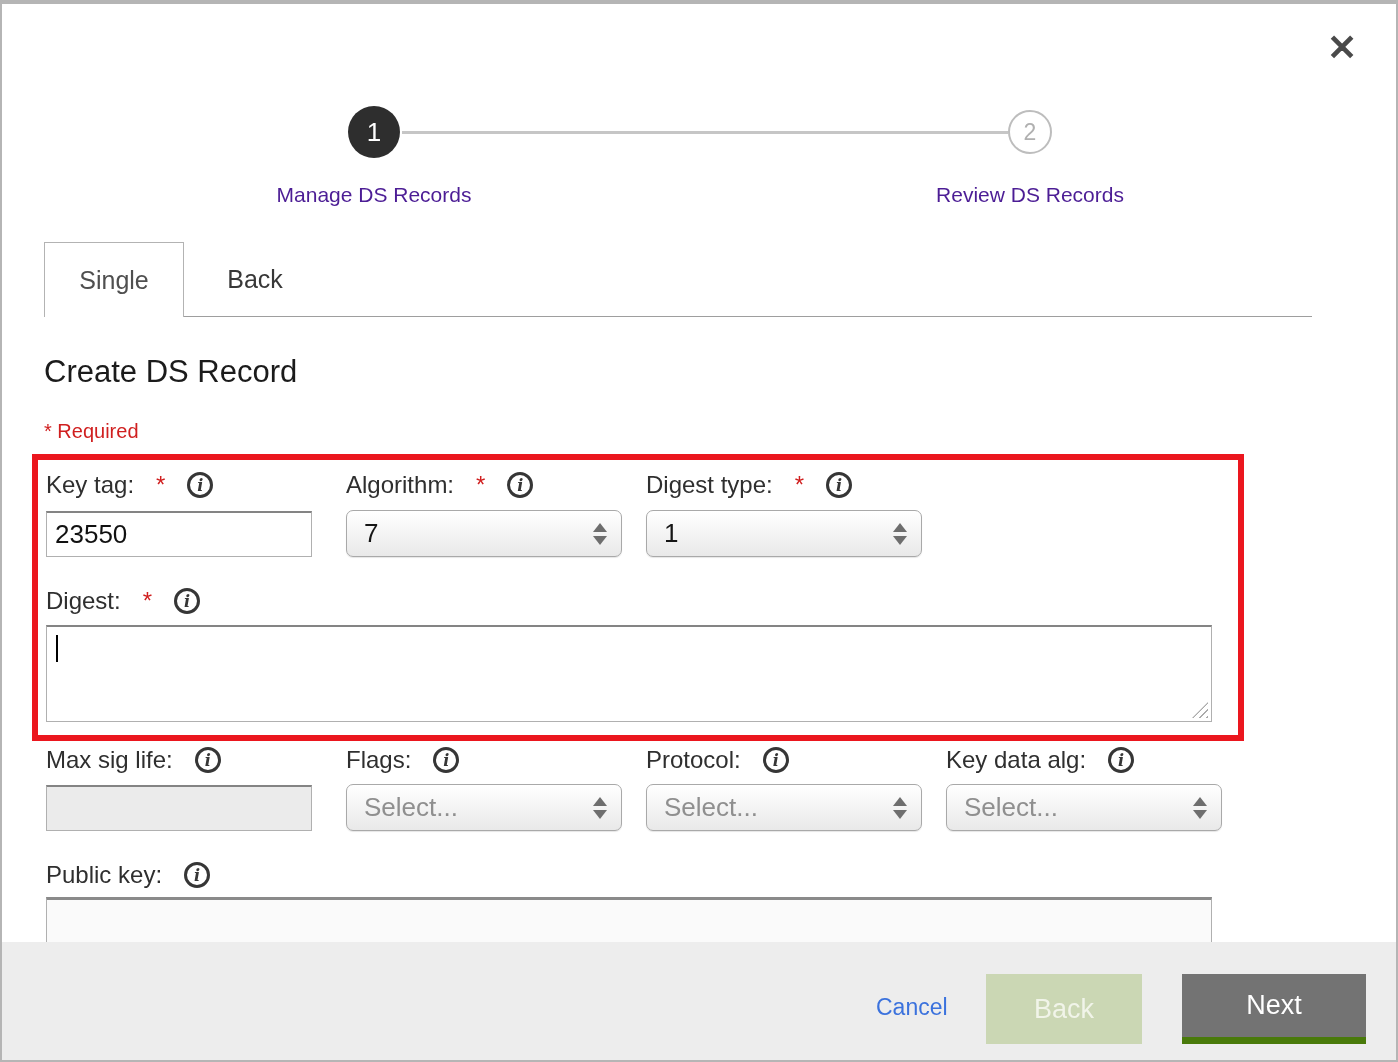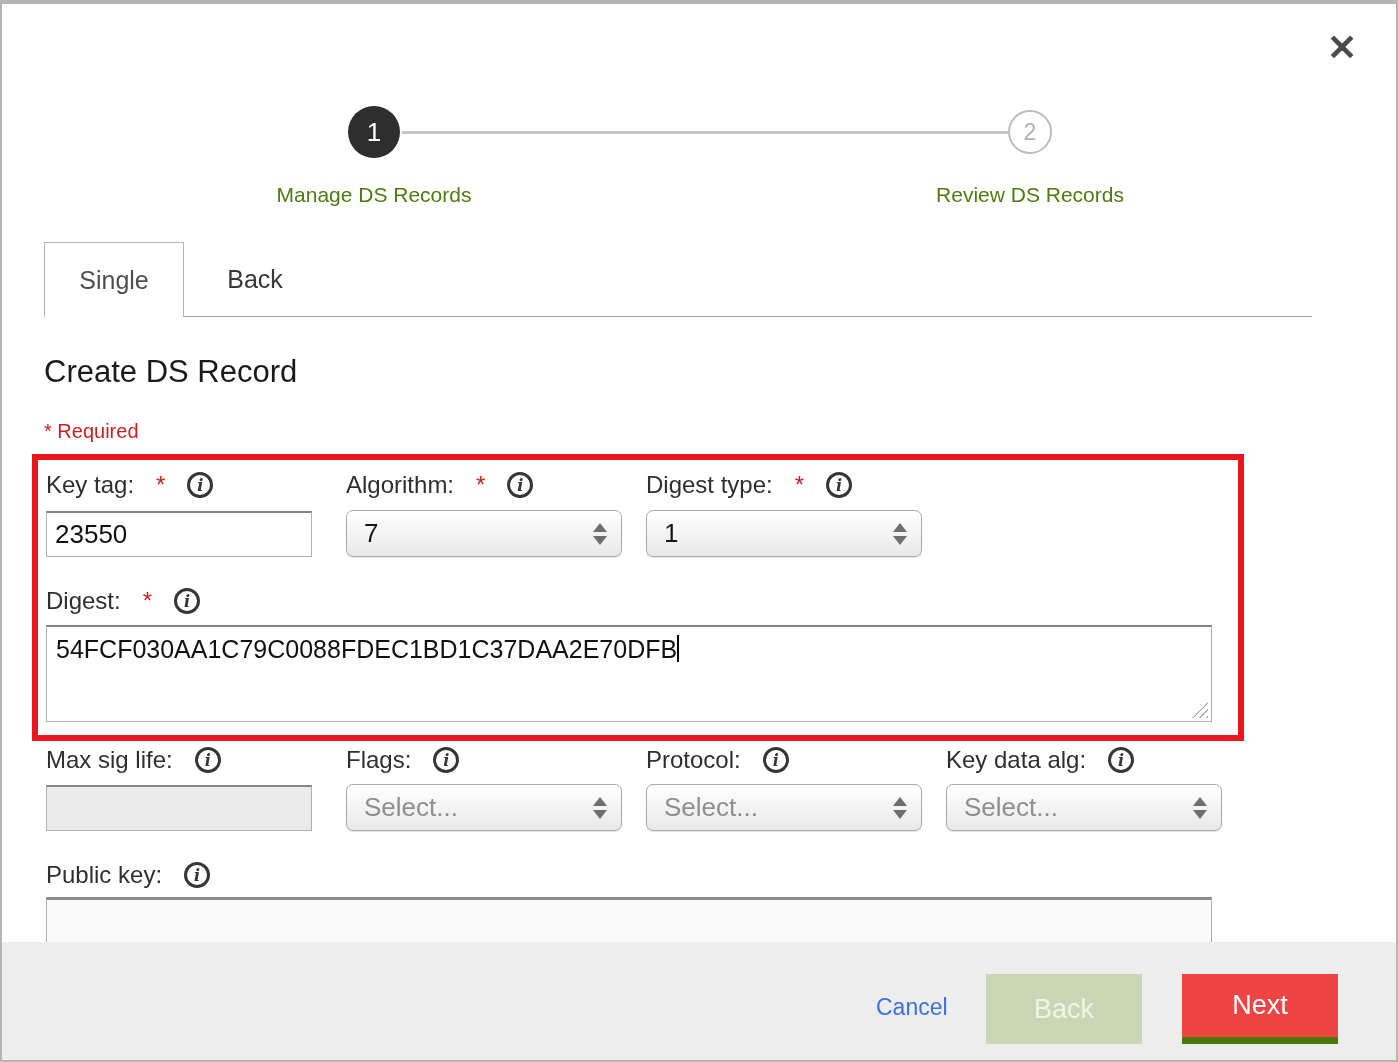--- a/index.html
+++ b/index.html
@@ -19,21 +19,21 @@
   .close-btn { left:1316px; top:20px; width:48px; height:48px; font-size:36px; font-weight:bold;
     color:#4a4a4a; display:flex; align-items:center; justify-content:center; cursor:pointer; }
 
   
   .step-circle-active { left:346px; top:102px; width:52px; height:52px; border-radius:50%;
     background:#2e2e2e; color:#fff; font-size:26px; display:flex; align-items:center; justify-content:center; }
   .step-circle-inactive { left:1006px; top:106px; width:44px; height:44px; border-radius:50%;
     background:#fff; border:2px solid #bdbdbd; color:#b0b0b0; font-size:23px;
     display:flex; align-items:center; justify-content:center; }
   .step-connector { left:400px; top:127px; width:606px; height:3px; background:#c6c6c6; }
-  .step-label { width:300px; top:179px; text-align:center; font-size:21px; color:#4d7c0f; }
+  .step-label { width:300px; top:179px; text-align:center; font-size:21px; color:#4c1d95; }
   .step-label-1 { left:222px; }
   .step-label-2 { left:878px; }
 
   
   .tab-strip-line { left:42px; top:312px; width:1268px; height:1px; background:#9e9e9e; }
   .tab { top:238px; height:75px; display:flex; align-items:center; justify-content:center;
     font-size:25px; cursor:pointer; }
   .tab-single { left:42px; width:140px; background:#fff; border:1px solid #b3b3b3;
     border-bottom:none; z-index:2; color:#4f4f4f; }
   .tab-bulk { left:182px; width:142px; color:#383838; }
@@ -86,21 +86,21 @@
   .caret { display:inline-block; width:2px; height:27px; background:#000; vertical-align:-4px; }
   .publickey-textarea { left:44px; top:893px; width:1166px; height:60px; background:#fafafa;
     border-top:3px solid #8a8a8a; }
 
   
   .footer-bar { left:0; top:938px; width:1394px; height:120px; background:#ededed; z-index:5; }
   .cancel-link { left:874px; top:990px; font-size:23px; color:#3b72dd; cursor:pointer; z-index:6; }
   .btn { top:970px; height:70px; display:flex; align-items:center; justify-content:center;
     font-size:27px; z-index:6; cursor:pointer; }
   .back-btn { left:984px; width:156px; background:#cbd7b4; color:#f1f4e9; cursor:default; }
-  .next-btn { left:1180px; width:156px; background:#ef4444; border-bottom:7px solid #497a0a; color:#fff; }
+  .next-btn { left:1180px; width:184px; background:#737373; border-bottom:7px solid #497a0a; color:#fff; }
 </style>
 </head>
 <body>
 
 <div class="abs close-btn">✕</div>
 
 <div class="abs step-connector"></div>
 <div class="abs step-circle-active">1</div>
 <div class="abs step-circle-inactive">2</div>
 <div class="abs step-label step-label-1">Manage DS Records</div>
@@ -146,21 +146,21 @@
       <span class="arr-down"></span>
     </span>
 </div>
 
 <div class="abs field-label" style="left:44px; top:583px;">
   <span>Digest:</span>
   <span class="req-star">*</span>
   <span class="info-icon">i</span>
 </div>
 <div class="abs textarea digest-textarea">
-  <span>54FCF030AA1C79C0088FDEC1BD1C37DAA2E70DFB</span><span class="caret"></span>
+  <span class="caret"></span>
   <span class="resize-handle"></span>
 </div>
 
 <div class="abs field-label row2-label" style="left:44px;">
   <span>Max sig life:</span>
   <span class="info-icon">i</span>
 </div>
 <div class="abs field-label row2-label" style="left:344px;">
   <span>Flags:</span>
   <span class="info-icon">i</span>

